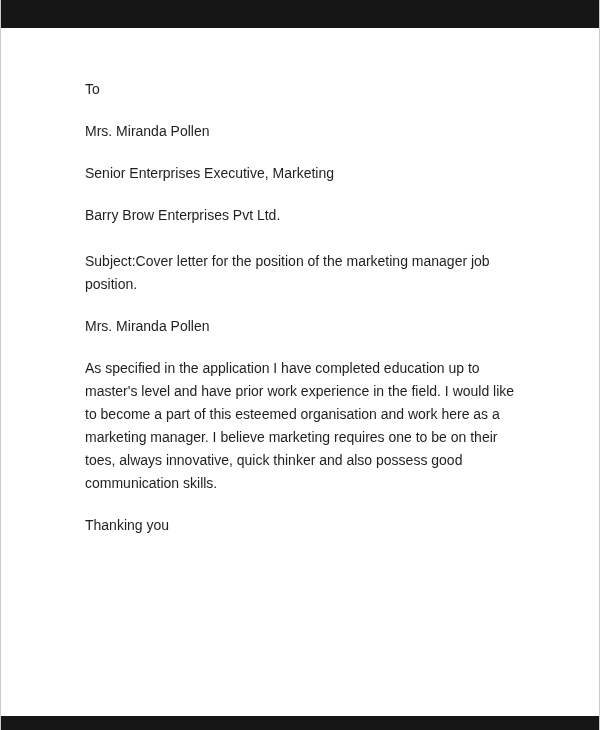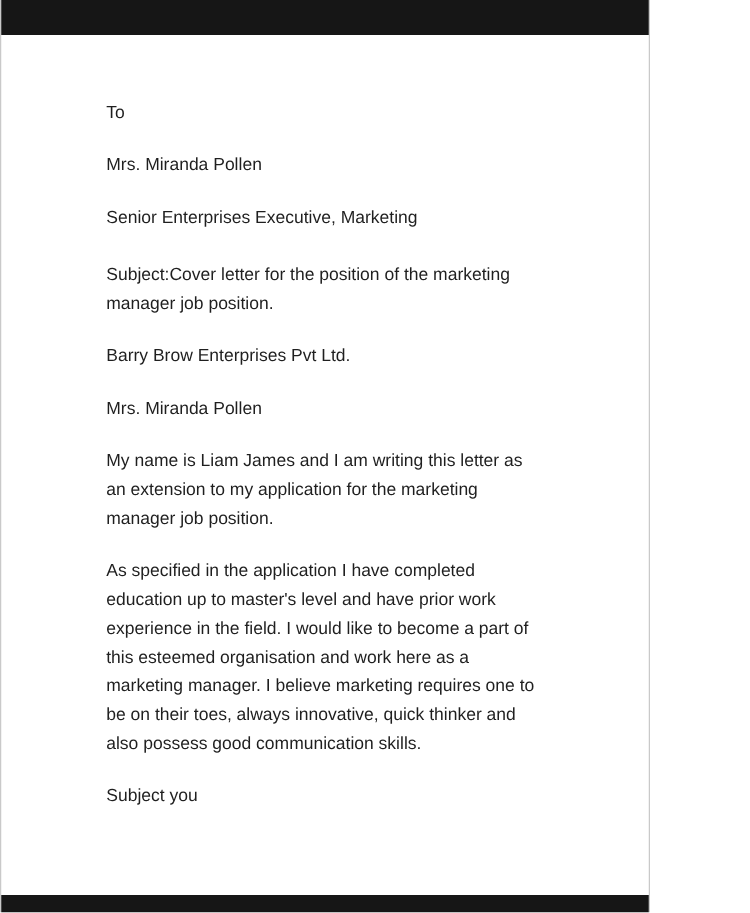--- a/index.html
+++ b/index.html
@@ -6,21 +6,21 @@
     margin: 0;
     padding: 0;
     width: 600px;
     height: 730px;
     background: #ffffff;
     font-family: "Liberation Sans", "DejaVu Sans", sans-serif;
     overflow: hidden;
   }
   .sheet {
     box-sizing: border-box;
-    width: 520px;
+    width: 600px;
     height: 730px;
     background: #ffffff;
     border-left: 1px solid #c9c9c9;
     border-right: 1px solid #c9c9c9;
     display: flex;
     flex-direction: column;
   }
   .bar-top {
     height: 28px;
     background: #161616;
@@ -55,26 +55,25 @@
 </head>
 <body>
 
 <div class="sheet">
   <div class="bar-top"></div>
 
   <div class="content">
     <p class="line">To</p>
     <p class="line">Mrs. Miranda Pollen</p>
     <p class="line">Senior Enterprises Executive, Marketing</p>
+    <p class="line">Barry Brow Enterprises Pvt Ltd.</p>
+
     <p class="line subject">Subject:Cover letter for the position of the marketing manager job position.</p>
-
-    <p class="line">Barry Brow Enterprises Pvt Ltd.</p>
 
     <p class="line">Mrs. Miranda Pollen</p>
 
-    <p class="para">My name is Liam James and I am writing this letter as an extension to my application for the marketing manager job position.</p>
     <p class="para">As specified in the application I have completed education up to master's level and have prior work experience in the field. I would like to become a part of this esteemed organisation and work here as a marketing manager. I believe marketing requires one to be on their toes, always innovative, quick thinker and also possess good communication skills.</p>
 
-    <p class="line">Subject you</p>
+    <p class="line">Thanking you</p>
   </div>
 
   <div class="bar-bottom"></div>
 </div>
 
 </body></html>

